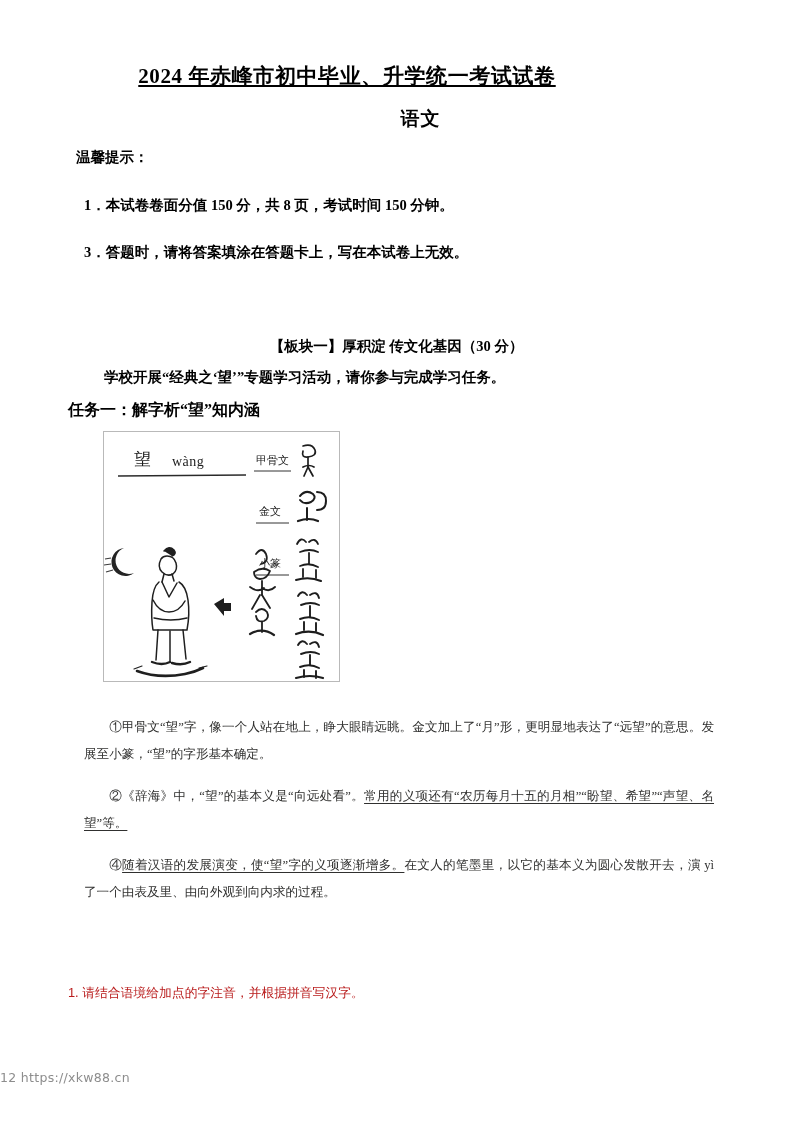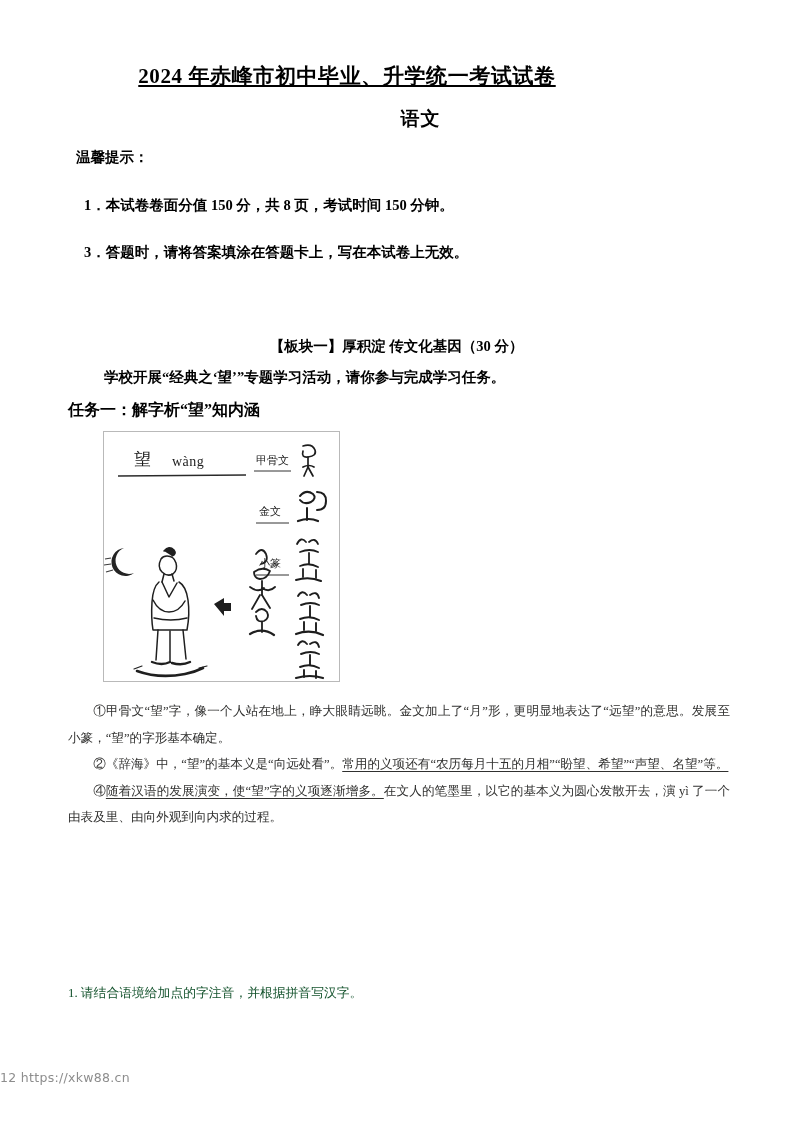--- a/index.html
+++ b/index.html
@@ -123,38 +123,38 @@
     position: absolute;
     left: 68px;
     top: 698px;
     width: 662px;
     font-family: "Liberation Serif", "DejaVu Serif", serif;
     font-size: 12.6px;
     line-height: 26.5px;
     color: #30302f;
   }
   .passage p {
-    margin: 0;
+    margin: 16px;
     text-indent: 2em;
     text-align: justify;
     text-justify: inter-ideograph;
   }
   .u {
     text-decoration: underline;
     text-underline-offset: 3px;
   }
 
   .question-line {
     position: absolute;
     left: 68px;
     top: 985px;
     width: 662px;
-    font-family: Liberation Serif, serif;
+    font-family: Liberation Sans, sans-serif;
     font-size: 12.8px;
-    color: #14532d;
+    color: #b91c1c;
   }
 
   
   .watermark {
     position: absolute;
     left: 0;
     top: 1070px;
     width: 793px;
     font-family: "DejaVu Sans", "Liberation Sans", sans-serif;
     font-size: 12.5px;

